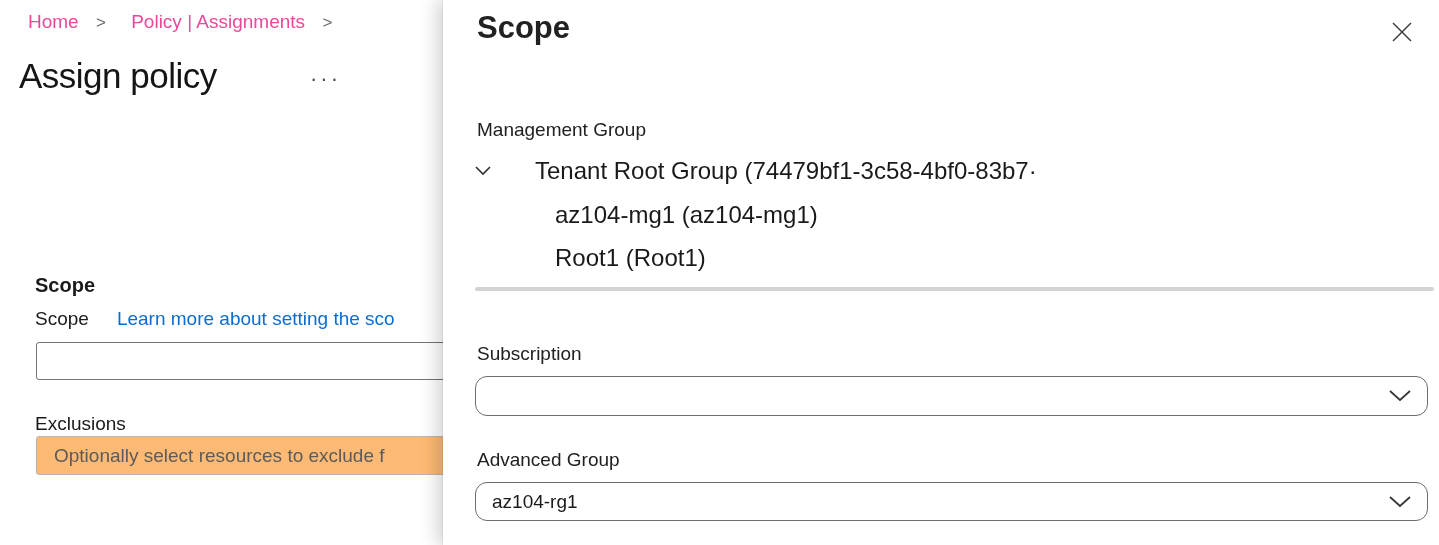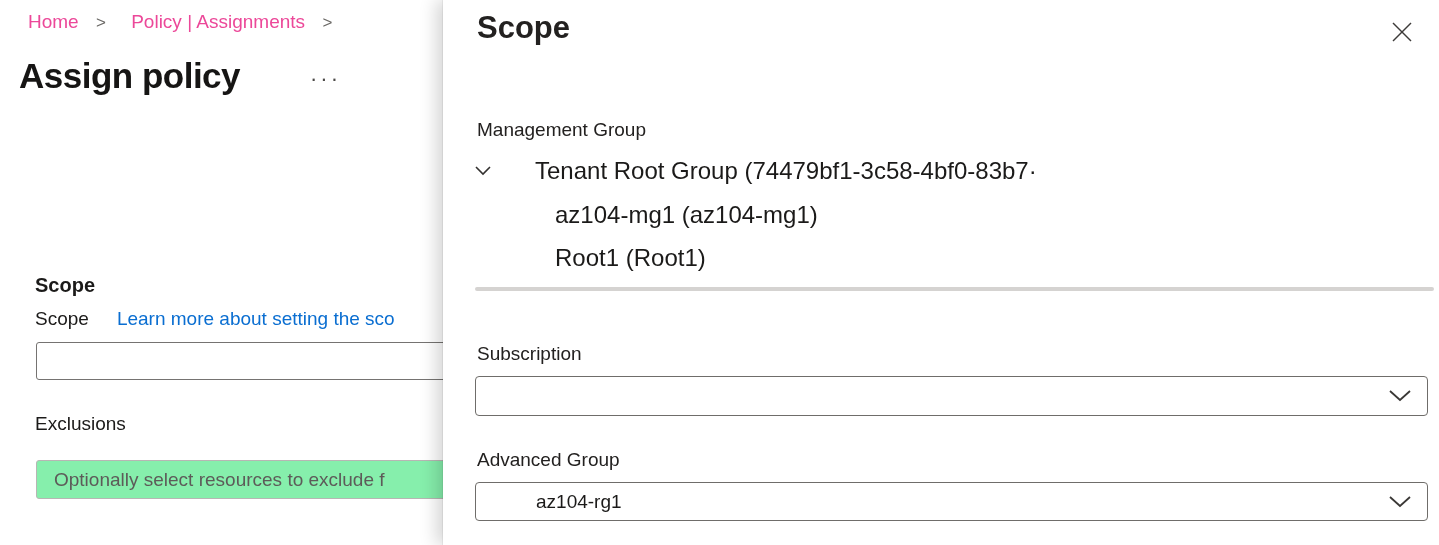--- a/index.html
+++ b/index.html
@@ -7,35 +7,35 @@
               font-family:"Liberation Sans","DejaVu Sans",sans-serif; color:#1b1a19; }
   .abs { position:absolute; }
 
   
   .main { position:absolute; inset:0; background:#fff; }
 
   .breadcrumb { left:20px; top:11px; font-size:19px; white-space:nowrap; }
   .crumb-link { color:#ec4899; text-decoration:none; cursor:pointer;margin-left:8px; }
   .crumb-sep { color:#6b6966; margin:0 12px; font-size:17px; }
 
-  .page-title { left:19px; top:56px; font-size:35px; font-weight:700; color:#161514; letter-spacing:-0.5px;text-align:center; }
+  .page-title { left:19px; top:56px; font-size:35px; font-weight:400; color:#161514; letter-spacing:-0.5px;text-align:center; }
   .more-menu { left:310px; top:66px; font-size:22px; color:#4c4a48; letter-spacing:3px; cursor:pointer; }
 
   .tabs { left:35px; top:206px; display:flex; gap:44px; font-size:20px; }
   .tab { padding-bottom:9px; cursor:pointer; color:#1b1a19; }
   .tab.active { font-weight:700; border-bottom:3px solid #0f7bd3; }
 
   .section-heading { left:35px; top:274px; font-size:20px; font-weight:700; }
   .scope-row { left:35px; top:308px; font-size:19px; white-space:nowrap; }
   .scope-row .learn-link { color:#0a6ed1; margin-left:28px; text-decoration:none; cursor:pointer; }
 
   .scope-input { left:36px; top:342px; width:580px; height:38px; background:#fff;
                  border:1px solid #757371; border-radius:3px; font-size:19px; padding:0 14px; }
   .exclusions-label { left:35px; top:413px; font-size:19px; }
-  .exclusions-input { left:36px; top:460px; width:580px; height:39px; background:#86efac;
+  .exclusions-input { left:36px; top:436px; width:580px; height:39px; background:#fdba74;
                       border:1px solid #b8b6b4; border-radius:3px; font-size:19px;
                       padding:0 17px; color:#5d5b59; }
   .exclusions-input::placeholder { color:#5d5b59; opacity:1; }
 
   
   .panel { left:443px; top:0; width:996px; height:545px; background:#fff;
            box-shadow:-7px 0 16px rgba(0,0,0,0.16), -1px 0 0 rgba(0,0,0,0.05); }
   .panel-title { left:34px; top:10px; font-size:31px; font-weight:600; color:#232120; }
   .close-btn { top:18px; right:23px; width:28px; height:28px; display:flex;
                align-items:center; justify-content:center; cursor:pointer; background:none; border:none; }
@@ -48,21 +48,21 @@
   .tree-item-1 { left:80px; top:202px; }
   .tree-item-2 { left:80px; top:245px; }
 
   .divider { left:32px; right:5px; top:287px; height:4px; background:#d5d3d1; border-radius:2px; }
 
   .field-label { font-size:19px; color:#232120; }
   .sub-label { left:34px; top:343px; }
   .rg-label  { left:34px; top:449px; }
 
   .dropdown { left:32px; width:953px; background:#fff; border:1px solid #6f6d6a;
-              border-radius:4px; cursor:pointer; display:flex; align-items:center;padding-left:44px; }
+              border-radius:12px; cursor:pointer; display:flex; align-items:center; }
   .dropdown-sub { top:376px; height:40px; }
   .dropdown-rg  { top:482px; height:39px; }
   .dropdown-value { padding-left:16px; font-size:19px; color:#1b1a19; }
   .dropdown-chevron { position:absolute; right:15px; top:50%; transform:translateY(-50%);
                       width:24px; height:14px; display:flex; align-items:center; justify-content:center; }
 </style>
 </head>
 <body>
 
 <div class="main">

